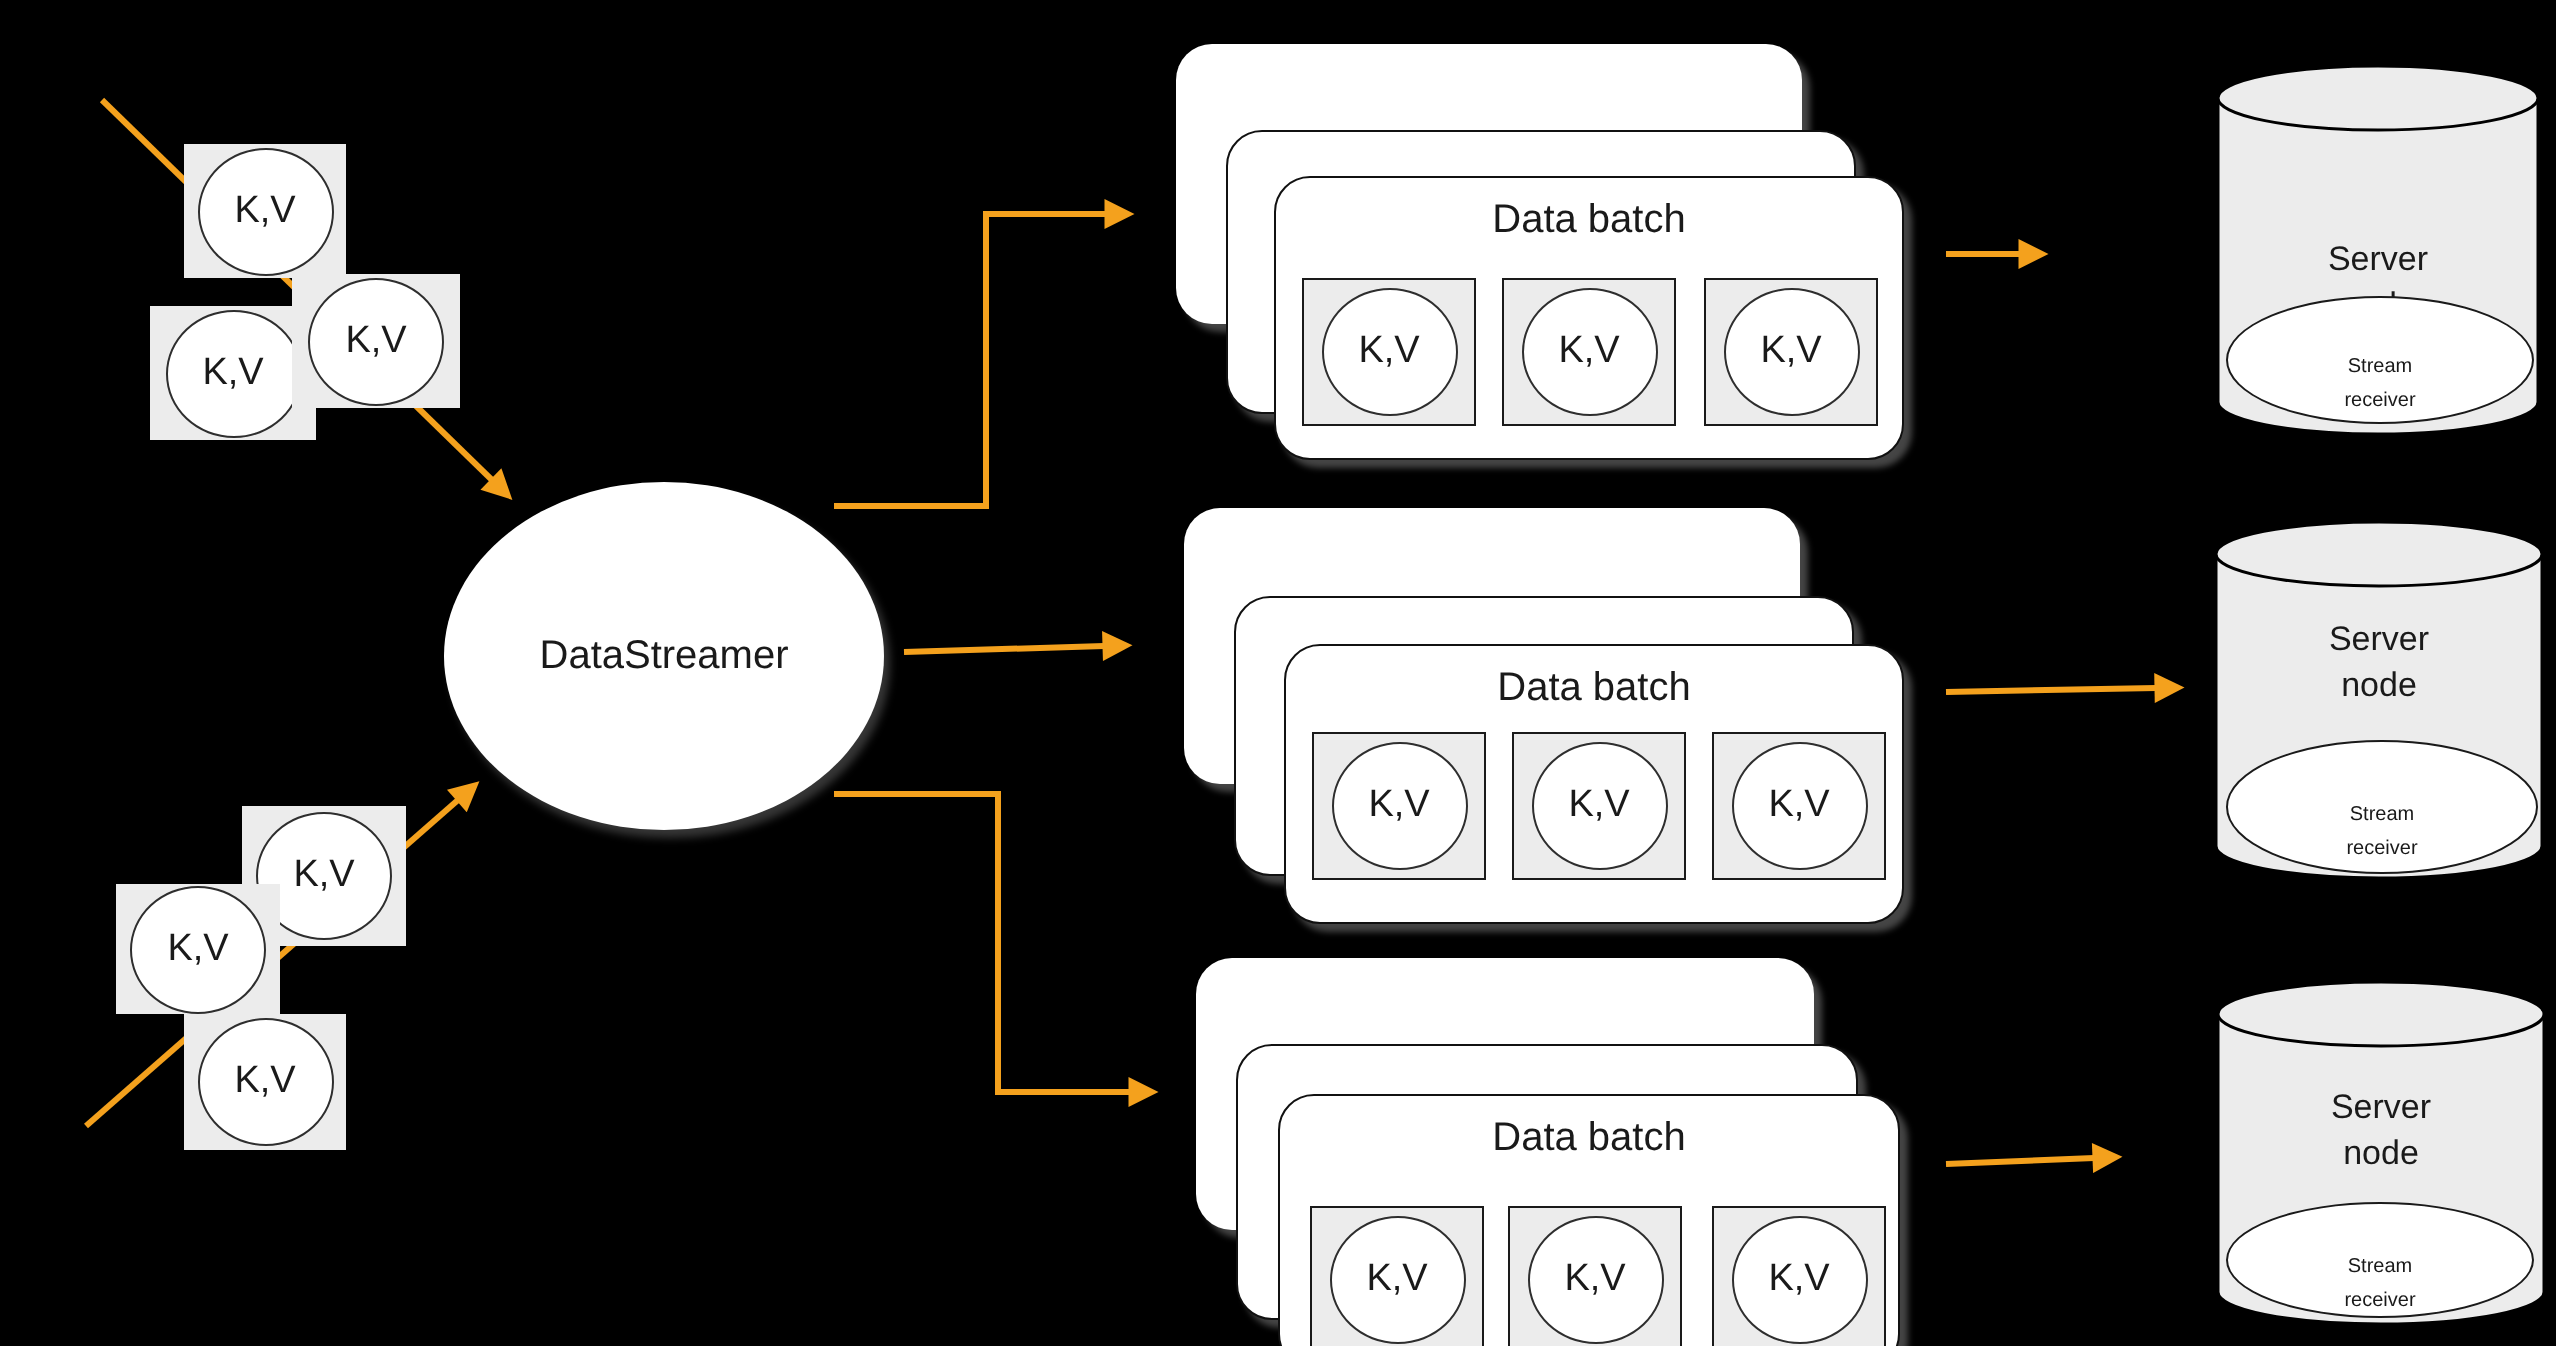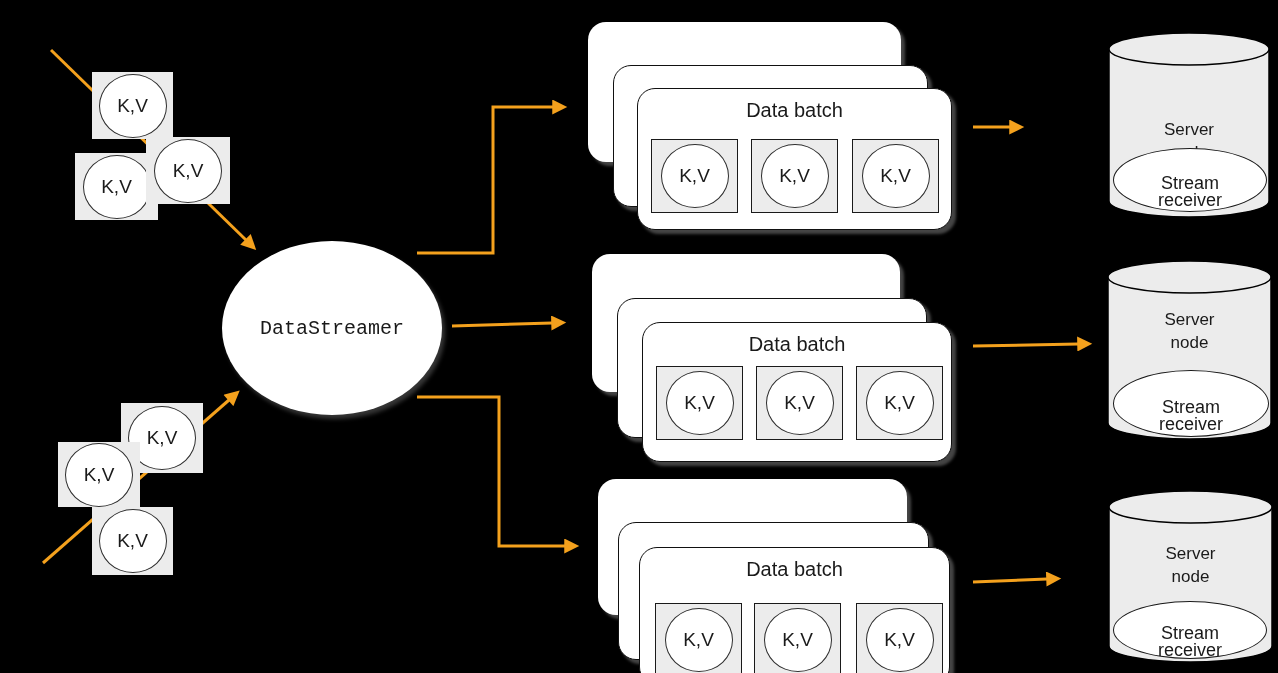--- a/index.html
+++ b/index.html
@@ -19,31 +19,31 @@
   
   .card{position:absolute;background:#fff;border-radius:18px;z-index:2;
     box-shadow:4px 4px 3px rgba(125,125,125,0.55);}
   .card.bordered{border:1.5px solid #111;margin-top:20px;}
   .batch-title{text-align:center;padding-top:10px;font-size:20px;}
   .card .kv-tile{z-index:3;}
 
   
   .streamer{position:absolute;left:222px;top:241px;width:220px;height:174px;background:#fff;border-radius:50%;
     z-index:2;display:flex;align-items:center;justify-content:center;font-size:20px;
-    box-shadow:3px 4px 4px rgba(120,120,120,0.45);font-family:Liberation Mono, monospace;}
+    box-shadow:3px 4px 4px rgba(120,120,120,0.45);}
 
   
   .server{position:absolute;z-index:2;}
   .server svg{position:absolute;left:0;top:0;}
   .cyl{fill:#ECECEC;stroke:#000;stroke-width:1.5;}
   .server-label{position:absolute;left:0;right:0;text-align:center;font-size:17px;line-height:23px;}
   .server-label span{display:inline-block;width:70px;}
   .receiver{position:absolute;background:#fff;border:1.5px solid #1a1a1a;border-radius:50%;
     display:flex;align-items:center;justify-content:center;text-align:center;}
-  .receiver span{display:inline-block;width:64px;font-size:18px;line-height:17px;margin-top:24px;}
+  .receiver span{display:inline-block;width:64px;font-size:10px;line-height:17px;margin-top:24px;}
 </style>
 </head>
 <body>
 
 <div class="canvas">
 
   <svg class="layer-svg" width="1278" height="673">
     <defs>
       <marker id="ah" viewBox="0 0 10 10" refX="0.5" refY="5" markerWidth="5.5" markerHeight="5" orient="auto">
         <path d="M0,0 L10,5 L0,10 Z" fill="#F4A11D"></path>

